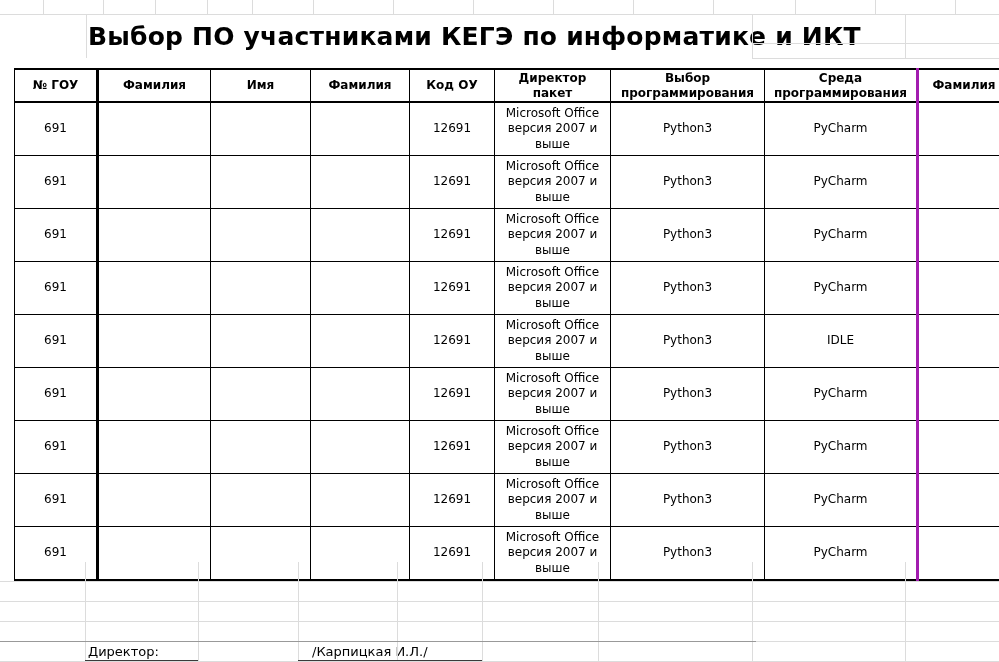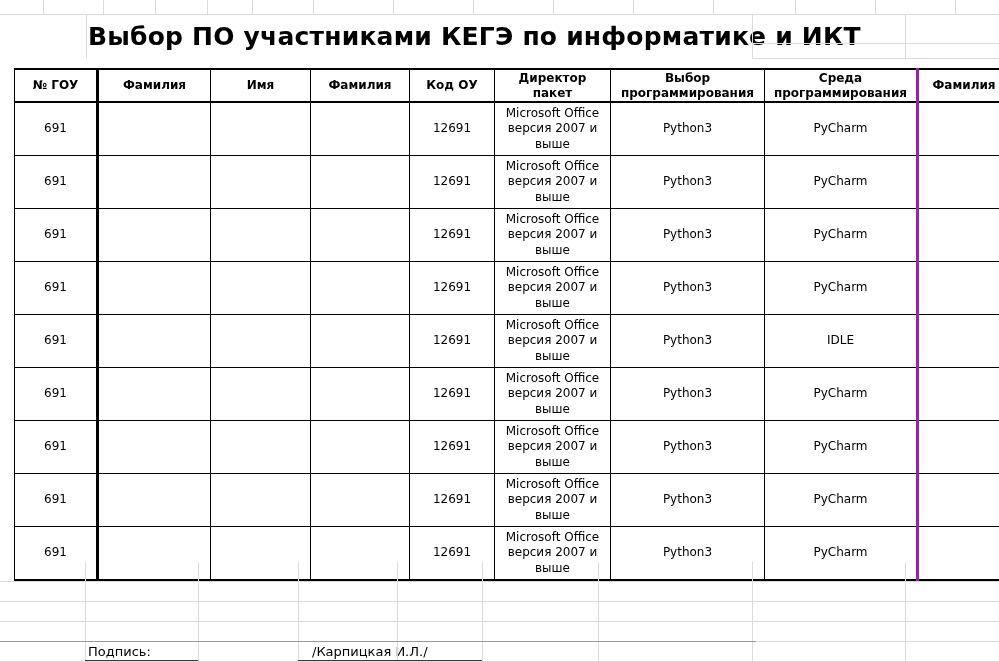--- a/index.html
+++ b/index.html
@@ -174,21 +174,21 @@
           <td></td>
           <td>12691</td>
           <td>Microsoft Office версия 2007 и выше</td>
           <td>Python3</td>
           <td>PyCharm</td>
           <td></td>
         </tr>
       </tbody>
   </table>
 
-  <div class="foot-text" style="left:88px">Подпись:</div>
+  <div class="foot-text" style="left:88px">Директор:</div>
   <div class="foot-text" style="left:312px">/Карпицкая И.Л./</div>
 
   <div>
       <div class="gl" style="left: 0px; top: 14px; width: 999px; height: 1px;"></div>
       <div class="gl" style="left: 752px; top: 43px; width: 247px; height: 1px;"></div>
       <div class="gl" style="left: 752px; top: 58px; width: 247px; height: 1px;"></div>
       <div class="gl" style="left: 43px; top: 0px; width: 1px; height: 14px;"></div>
       <div class="gl" style="left: 103px; top: 0px; width: 1px; height: 14px;"></div>
       <div class="gl" style="left: 155px; top: 0px; width: 1px; height: 14px;"></div>
       <div class="gl" style="left: 207px; top: 0px; width: 1px; height: 14px;"></div>

